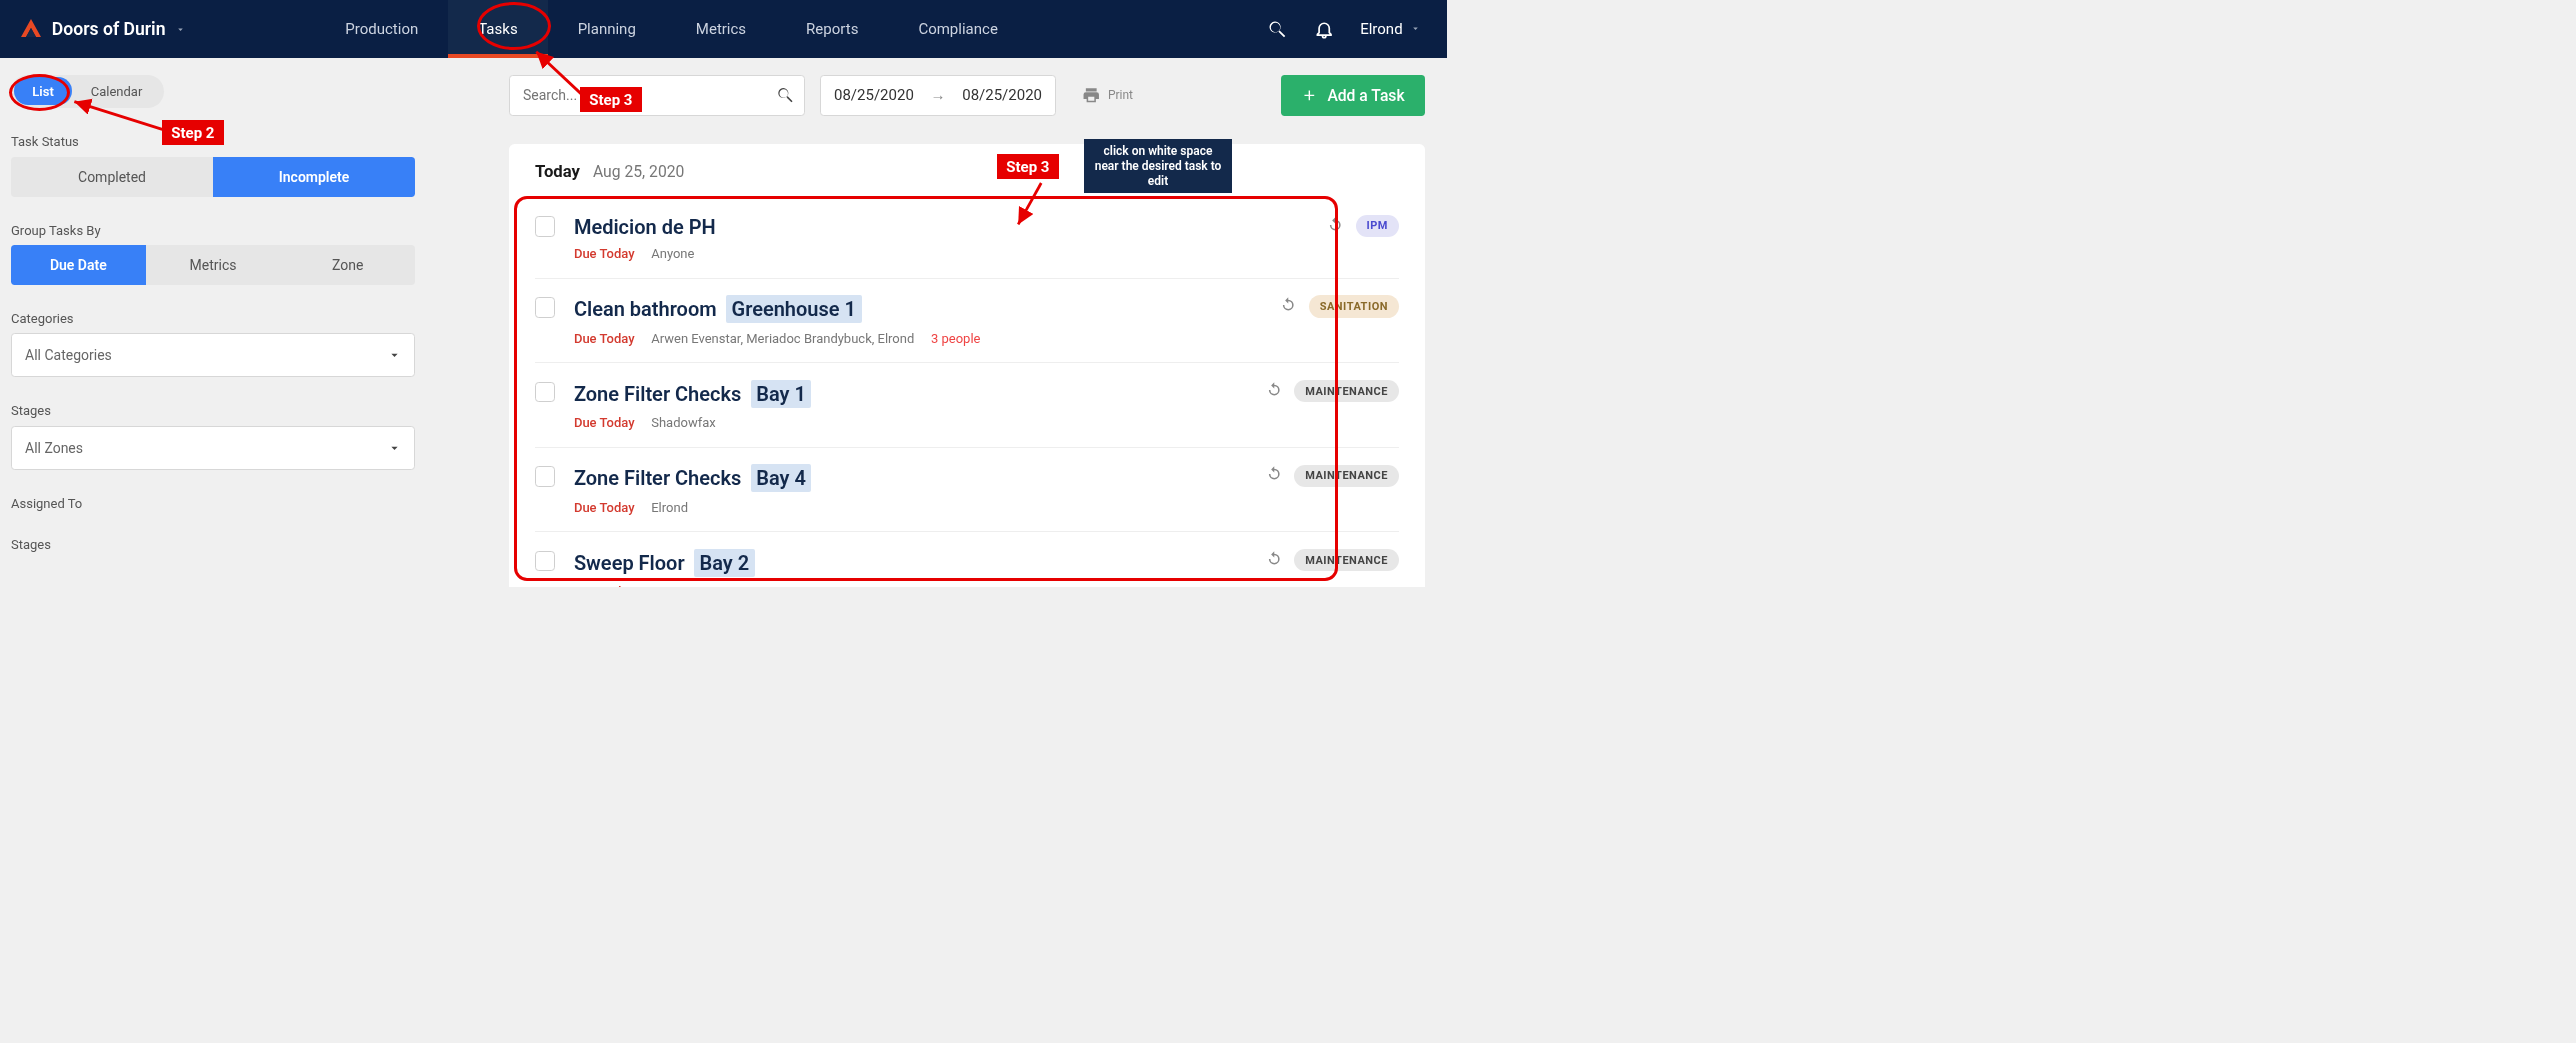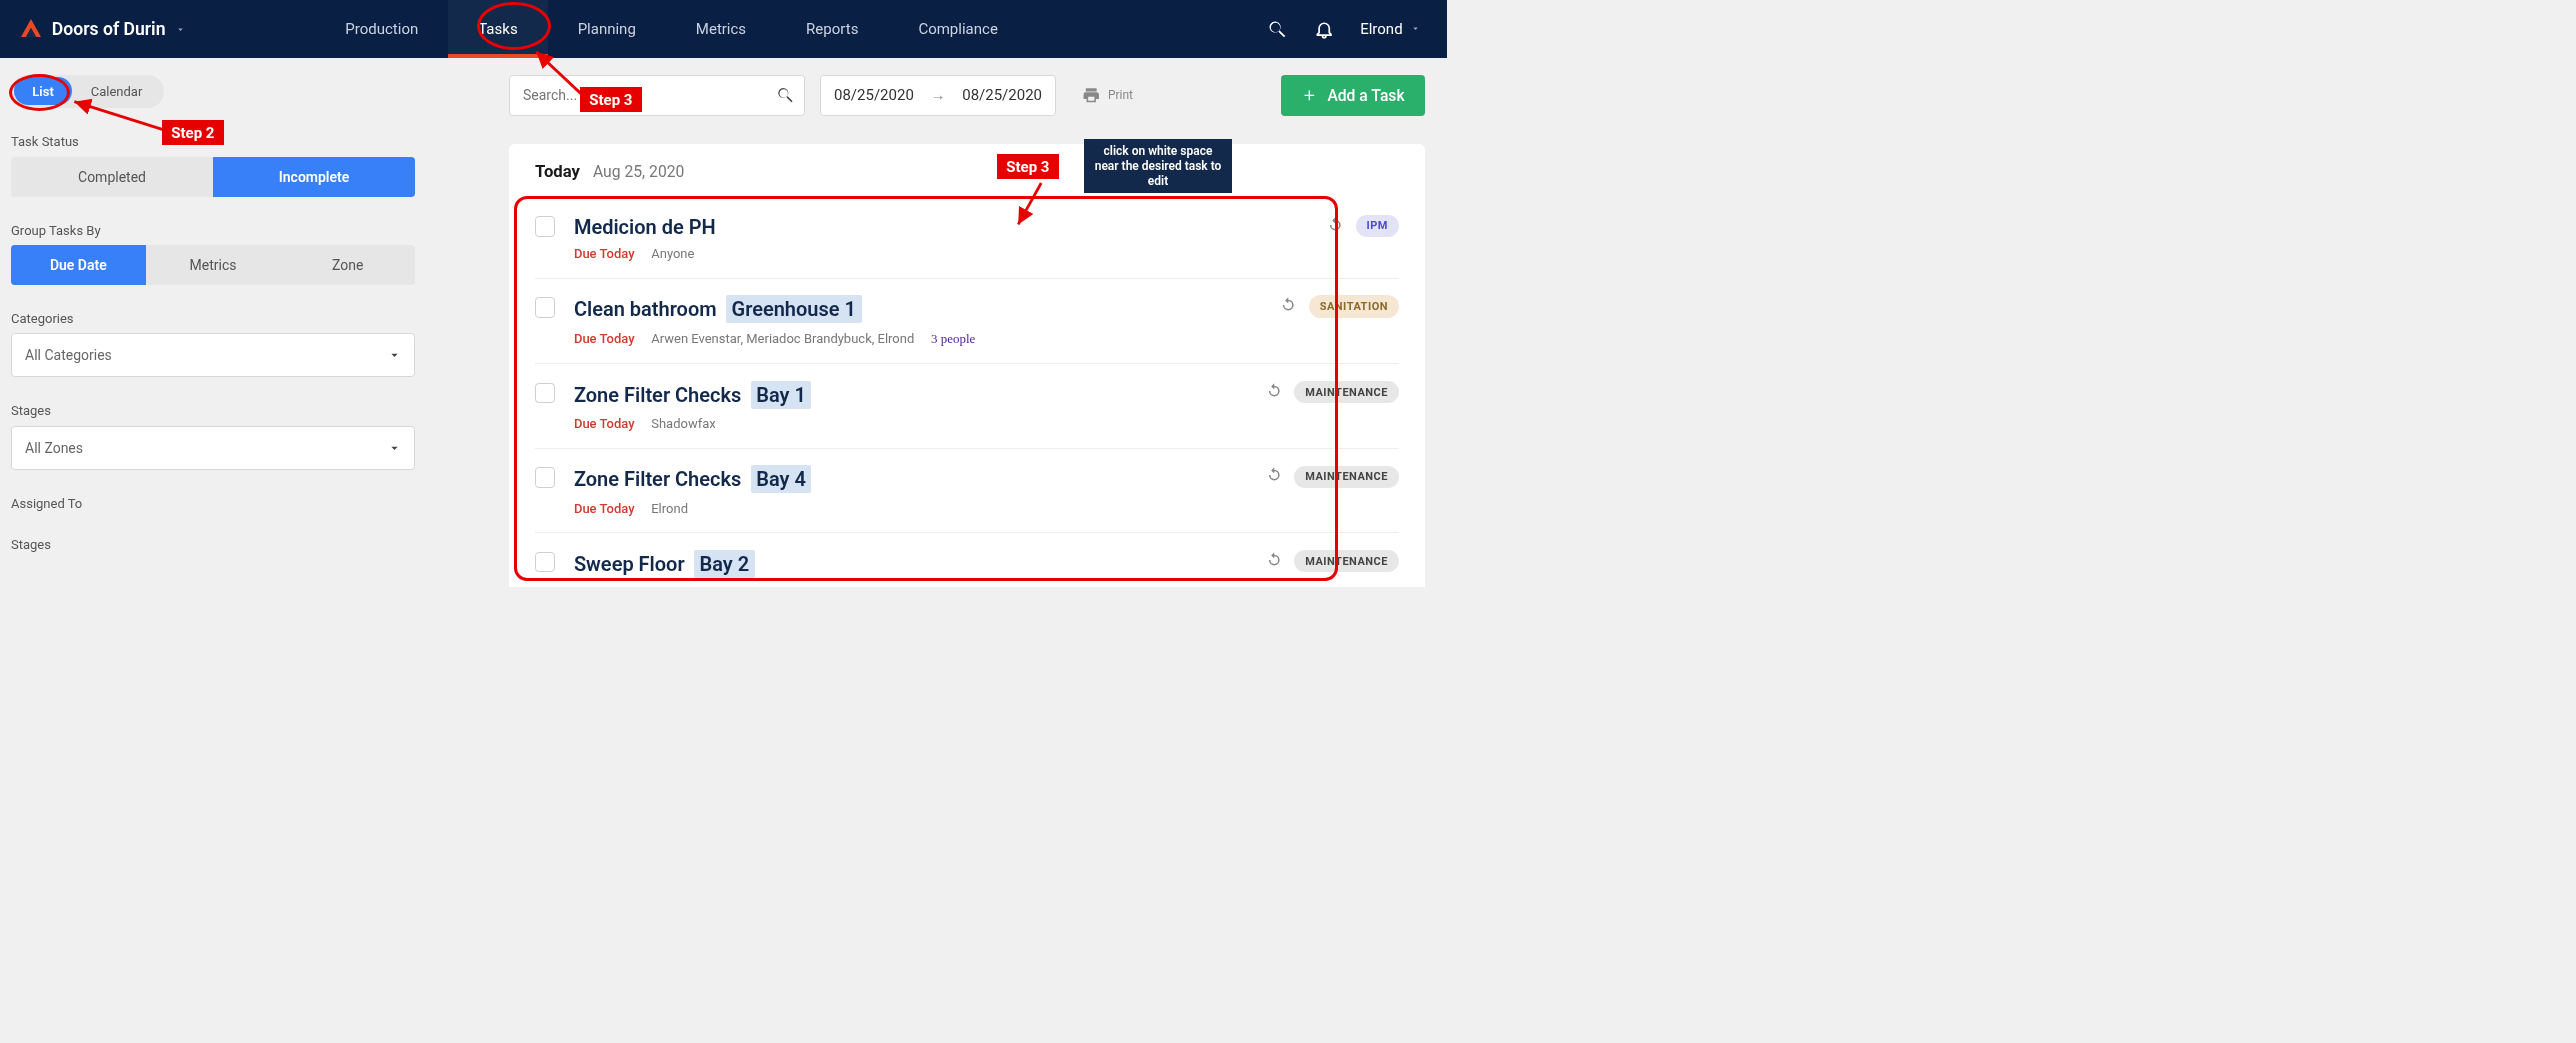--- a/index.html
+++ b/index.html
@@ -56,21 +56,21 @@
 
   .task { display:flex; align-items:flex-start; padding:16.7px 0; border-bottom:0.9px solid #eee; gap:18.5px; }
   .task:last-child { border-bottom:none; }
   .chk { width:20.4px; height:20.4px; border:1.9px solid #cfcfcf; border-radius:3.7px; background:#fff; margin-top:1.9px; flex-shrink:0; cursor:pointer; }
   .task-body { flex:1; }
   .task-title { font-size:20px; color:#13294b; font-weight:600; display:flex; align-items:center; gap:9.3px; }
   .zone-chip { background:#d6e3f3; color:#13294b; padding:1.9px 5.6px; border-radius:1.9px; font-weight:600; }
   .task-sub { margin-top:7.4px; display:flex; gap:16.7px; font-size:13px; }
   .due { color:#d33a2f; font-weight:500; }
   .assignees { color:#777; }
-  .count { color:#4c1d95;font-family:Liberation Serif, serif; }
+  .count { color:#ef4444; }
   .task-right { display:flex; align-items:center; gap:11px; }
   .recur { color:#888; cursor:pointer; }
   .pill { border-radius:13px; padding:4.6px 11px; font-size:11px; font-weight:700; letter-spacing:0.5px; }
   .pill.ipm { background:#e3e3f7; color:#4b4bcf; }
   .pill.san { background:#f5e7d4; color:#8a6a2a; }
   .pill.maint { background:#e7e7e7; color:#444; }
 
   .tasks-inner { padding-left: 0; margin-top: 16.7px; }
 
   

